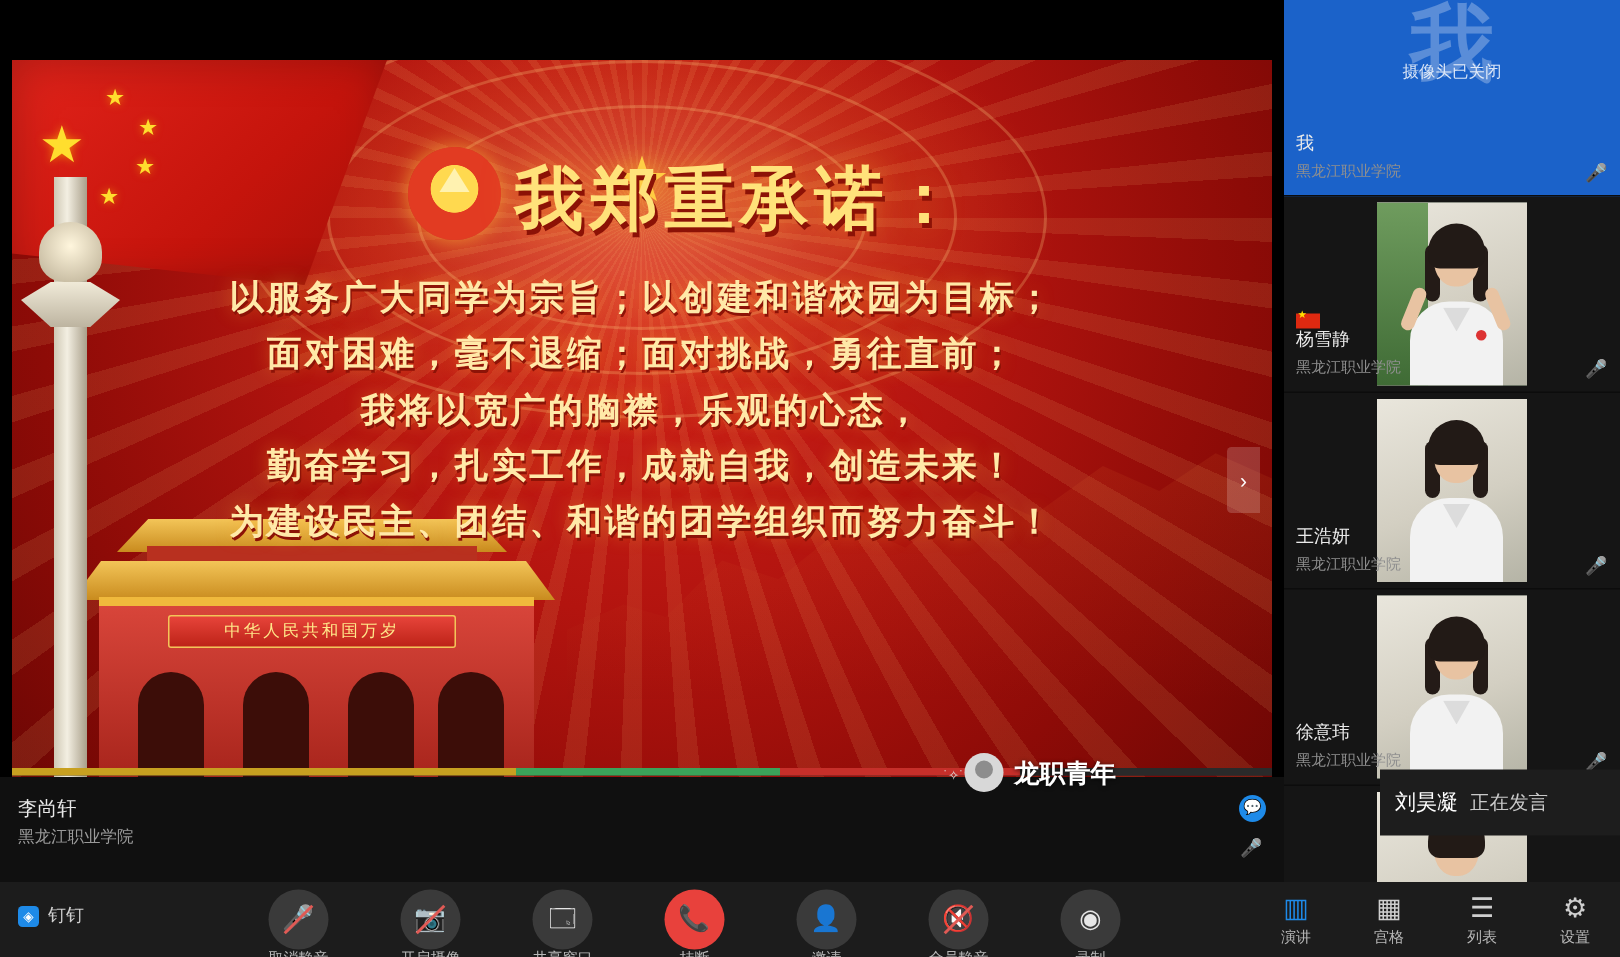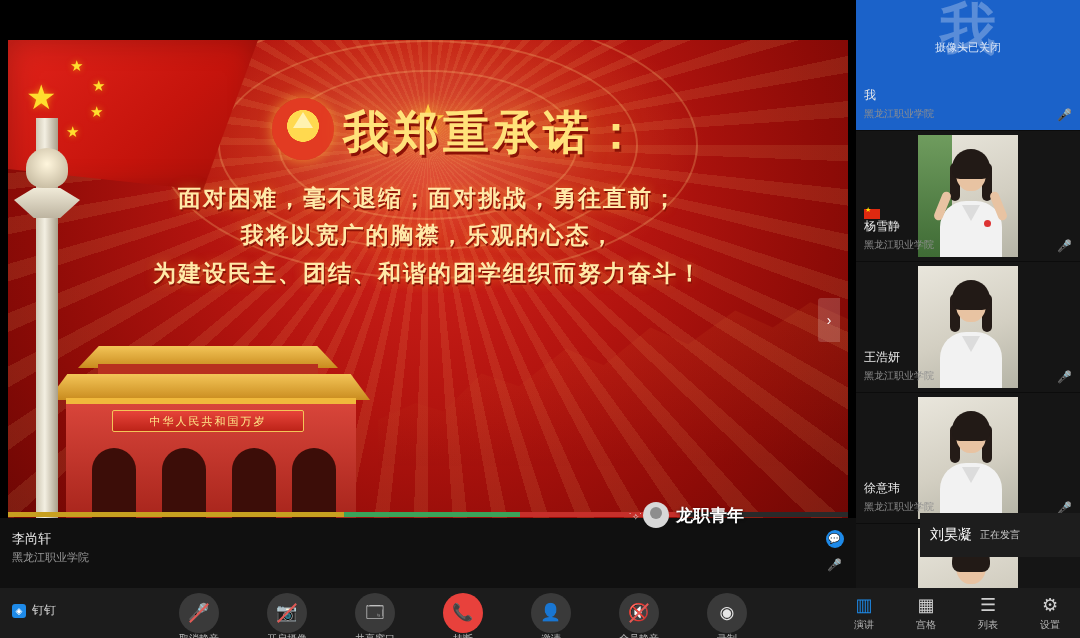--- a/index.html
+++ b/index.html
@@ -118,21 +118,21 @@
   .tile .nm { position:absolute; left:8px; bottom:26px; color:#eaeaea; font-size:12px; }
   .tile .og { position:absolute; left:8px; bottom:9px; color:#8f8f8f; font-size:10px; }
   .tile .mic { position:absolute; right:8px; bottom:8px; color:#d2d2d2; font-size:12px; }
   .tile .flagmini { position:absolute; left:8px; bottom:42px; width:16px; height:10px; background:#de2910; }
   .tile .flagmini::after { content:"★"; position:absolute; left:1px; top:-3px; font-size:7px; color:#ffde00; }
 
   
   .toast { position:absolute; right:0; top:513px; width:160px; height:44px; background:#1d1d1d;
     display:flex; align-items:center; gap:8px; padding:0 10px; }
   .toast .sname { color:#fff; font-size:14px; }
-  .toast .sstate { color:#c9c9c9; font-size:10px; }
+  .toast .sstate { color:#c9c9c9; font-size:13px; }
 
   
   .bottom { position:absolute; left:0; top:588px; width:1080px; height:50px; background:#1c1c1c; }
   .dd { position:absolute; left:12px; top:14px; display:flex; align-items:center; gap:6px;
     color:#cfcfcf; font-size:12px; }
   .dd .logo { width:14px; height:14px; border-radius:3px; background:#1e8ae8; color:#fff; font-size:9px;
     line-height:14px; text-align:center; }
   .ctrls { position:absolute; left:176px; top:2px; display:flex; gap:42px; }
   .ctrl { width:46px; text-align:center; cursor:pointer; }
   .ctrl .circ { width:40px; height:40px; margin:3px auto 0; border-radius:50%; background:#3a3a3a;
@@ -195,22 +195,24 @@
       <div class="pillar">
         <div class="col"></div>
         <div class="wing"></div>
         <div class="cap"></div>
       </div>
 
       <div class="slide-text">
         <div class="emblem"></div>
         <div class="slide-title">我郑重承诺：</div>
         <div class="lines">
+          <p>以服务广大同学为宗旨；以创建和谐校园为目标；</p>
           <p>面对困难，毫不退缩；面对挑战，勇往直前；</p>
           <p>我将以宽广的胸襟，乐观的心态，</p>
+          <p>勤奋学习，扎实工作，成就自我，创造未来！</p>
           <p>为建设民主、团结、和谐的团学组织而努力奋斗！</p>
         </div>
       </div>
 
       <div class="next-btn">›</div>
     </div>
 
     <div class="pbar">
       <i id="seg0" style="left: 0%; width: 40%; background: rgb(200, 160, 32);"></i>
       <i id="seg1" style="left: 40%; width: 21%; background: rgb(59, 163, 90);"></i>

